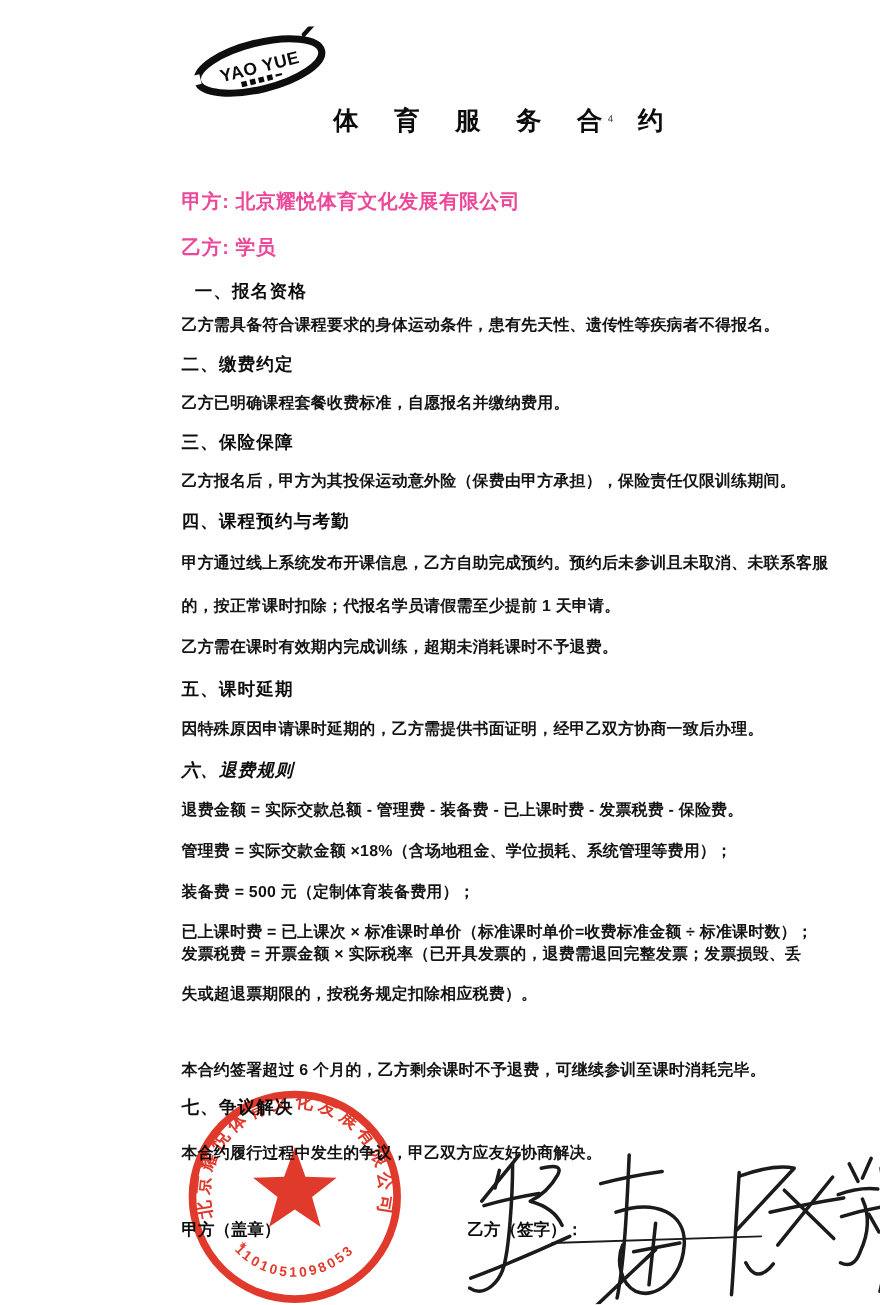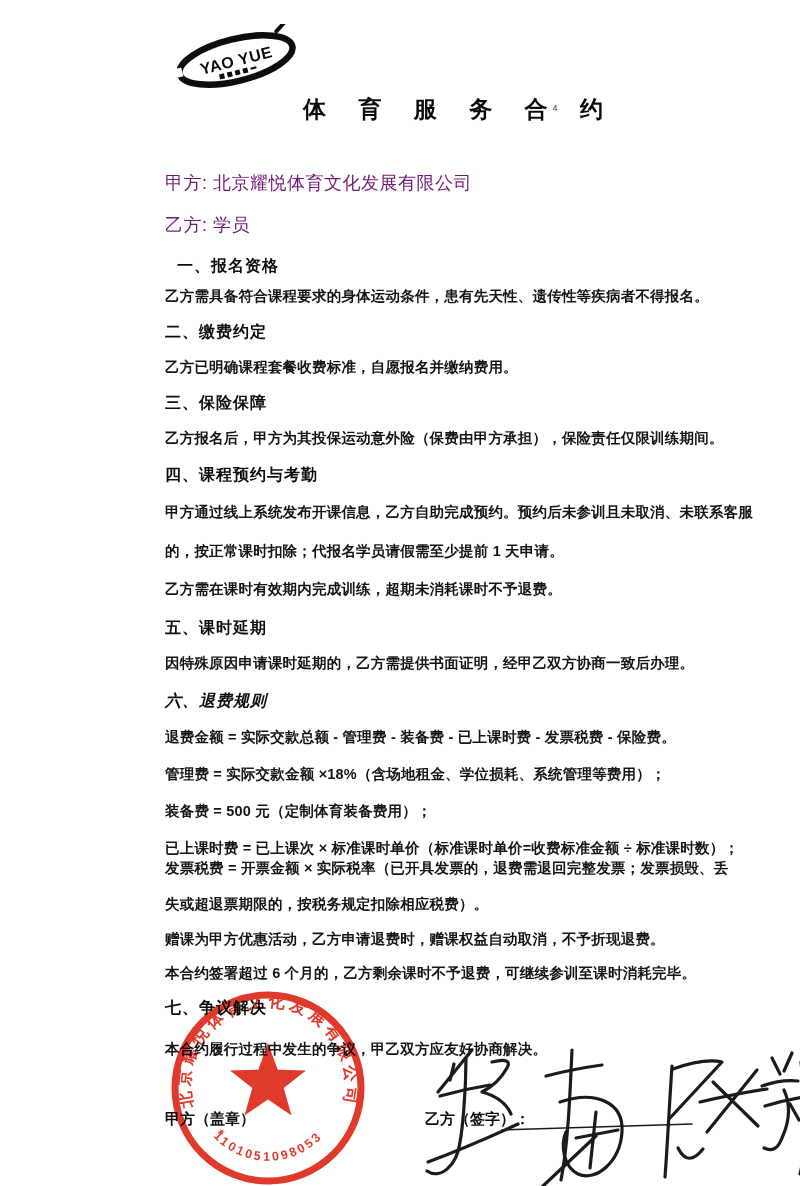--- a/index.html
+++ b/index.html
@@ -6,21 +6,21 @@
   .page {
     position:relative; width:800px; height:1186px; overflow:hidden;
     background:#ffffff; color:#121212;
     font-family:"Liberation Sans","DejaVu Sans",sans-serif;
   }
   .abs { position:absolute; white-space:nowrap; line-height:1; }
   .doc-title {
     font-size:23px; font-weight:bold; letter-spacing:13px; color:#0c0c0c;
   }
   .artifact { font-size:9px; color:#444; letter-spacing:2px; }
-  .party { font-size:18px; font-weight:normal; color:#701a75; letter-spacing:0.5px; }
+  .party { font-size:18px; font-weight:bold; color:#ec4899; letter-spacing:0.5px; }
   .h { font-size:16px; font-weight:bold; color:#0d0d0d; letter-spacing:1px; }
   .t { font-size:14.5px; font-weight:600; color:#141414; letter-spacing:0.2px; }
   .sign { font-size:15px; font-weight:bold; color:#0d0d0d; }
   .seal { mix-blend-mode:multiply; opacity:0.93; }
   .sig  { }
 </style>
 </head>
 <body>
 
 <div class="page">
@@ -64,21 +64,20 @@
   <div class="abs h" style="left:165px; top:620px;">五、课时延期</div>
   <div class="abs t" style="left:165px; top:656px;">因特殊原因申请课时延期的，乙方需提供书面证明，经甲乙双方协商一致后办理。</div>
 
   <div class="abs h" style="left:165px; top:693px;font-style:italic;">六、退费规则</div>
   <div class="abs t" style="left:165px; top:730px;">退费金额 = 实际交款总额 - 管理费 - 装备费 - 已上课时费 - 发票税费 - 保险费。</div>
   <div class="abs t" style="left:165px; top:767px;">管理费 = 实际交款金额 ×18%（含场地租金、学位损耗、系统管理等费用）；</div>
   <div class="abs t" style="left:165px; top:804px;">装备费 = 500 元（定制体育装备费用）；</div>
   <div class="abs t" style="left:165px; top:861px;">发票税费 = 开票金额 × 实际税率（已开具发票的，退费需退回完整发票；发票损毁、丢</div>
   <div class="abs t" style="left:165px; top:841px;">已上课时费 = 已上课次 × 标准课时单价（标准课时单价=收费标准金额 ÷ 标准课时数）；</div>
   <div class="abs t" style="left:165px; top:897px;">失或超退票期限的，按税务规定扣除相应税费）。</div>
-  <div class="abs t" style="left:165px; top:932px;">赠课为甲方优惠活动，乙方申请退费时，赠课权益自动取消，不予折现退费。</div>
   <div class="abs t" style="left:165px; top:966px;">本合约签署超过 6 个月的，乙方剩余课时不予退费，可继续参训至课时消耗完毕。</div>
 
   <div class="abs h" style="left:165px; top:1000px;">七、争议解决</div>
   <div class="abs t" style="left:165px; top:1042px;">本合约履行过程中发生的争议，甲乙双方应友好协商解决。</div>
 
   <div class="abs sign" style="left:165px; top:1111px;">甲方（盖章）</div>
   <div class="abs sign" style="left:425px; top:1111px;">乙方（签字）：</div>
 
   <svg class="abs seal" style="left:168px; top:988px;" width="200" height="200" viewBox="0 0 200 200">
     <circle cx="100" cy="100" r="93" fill="none" stroke="#dd2b1c" stroke-width="7"></circle>

